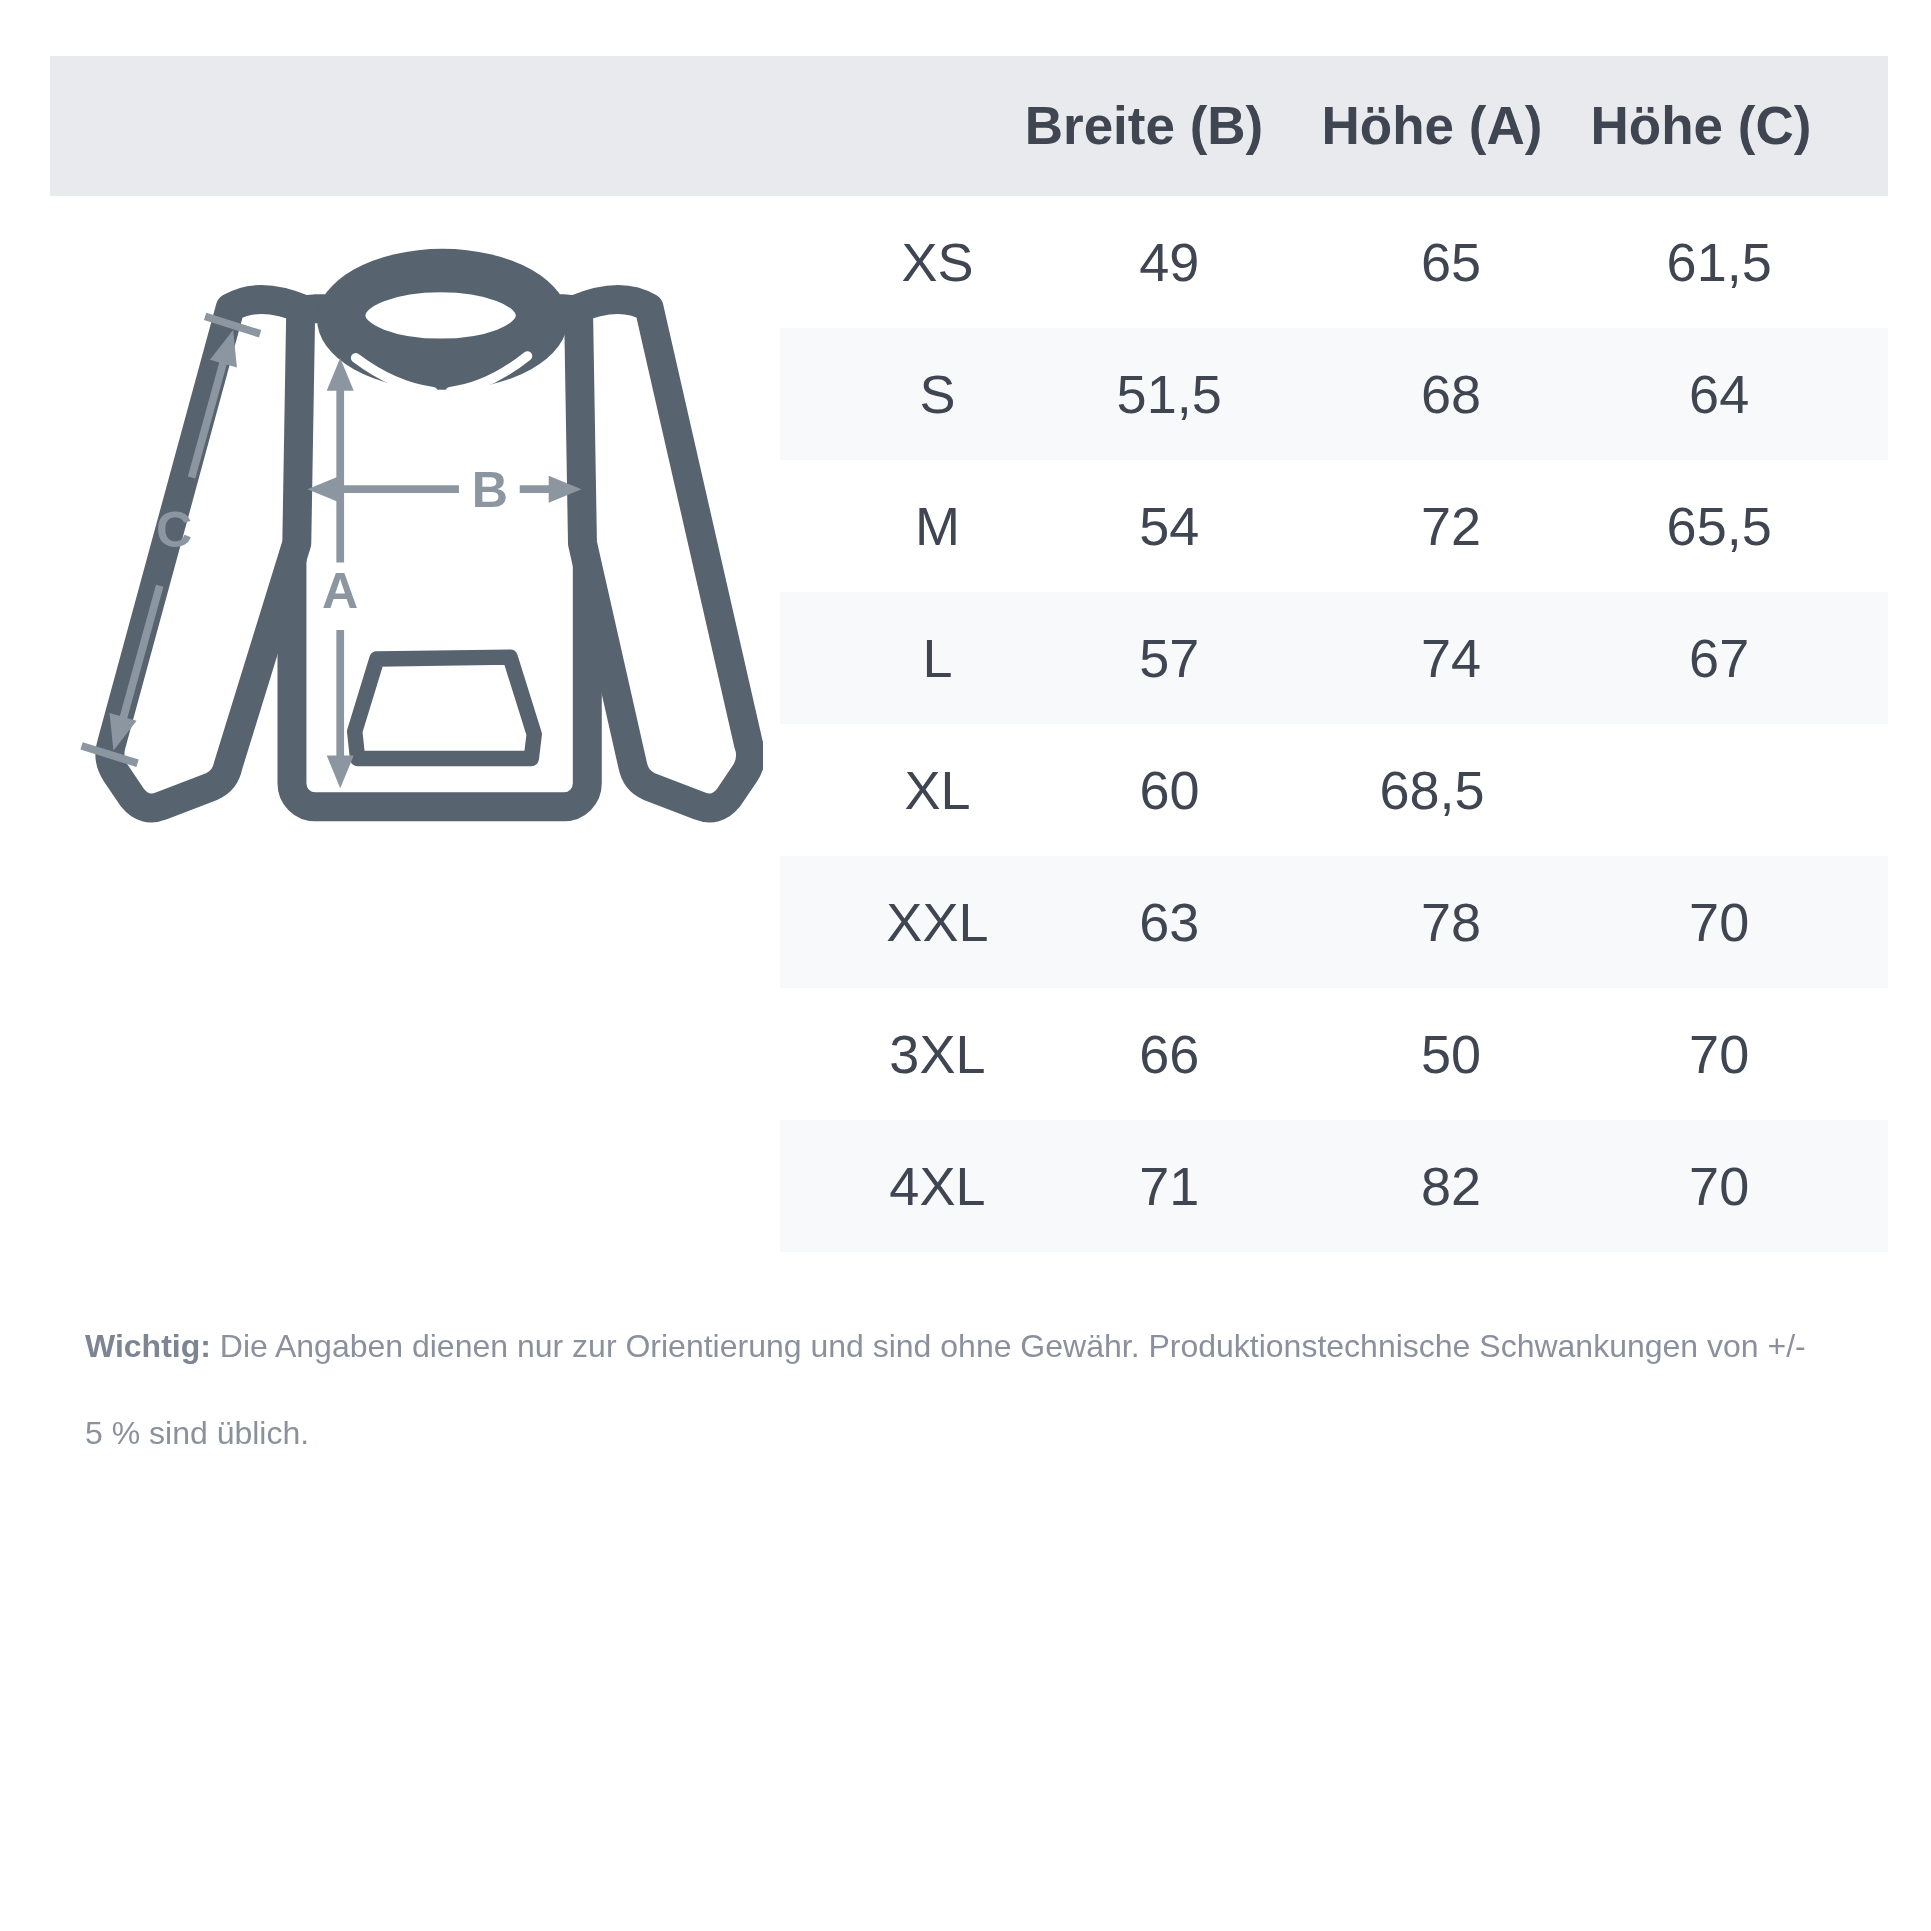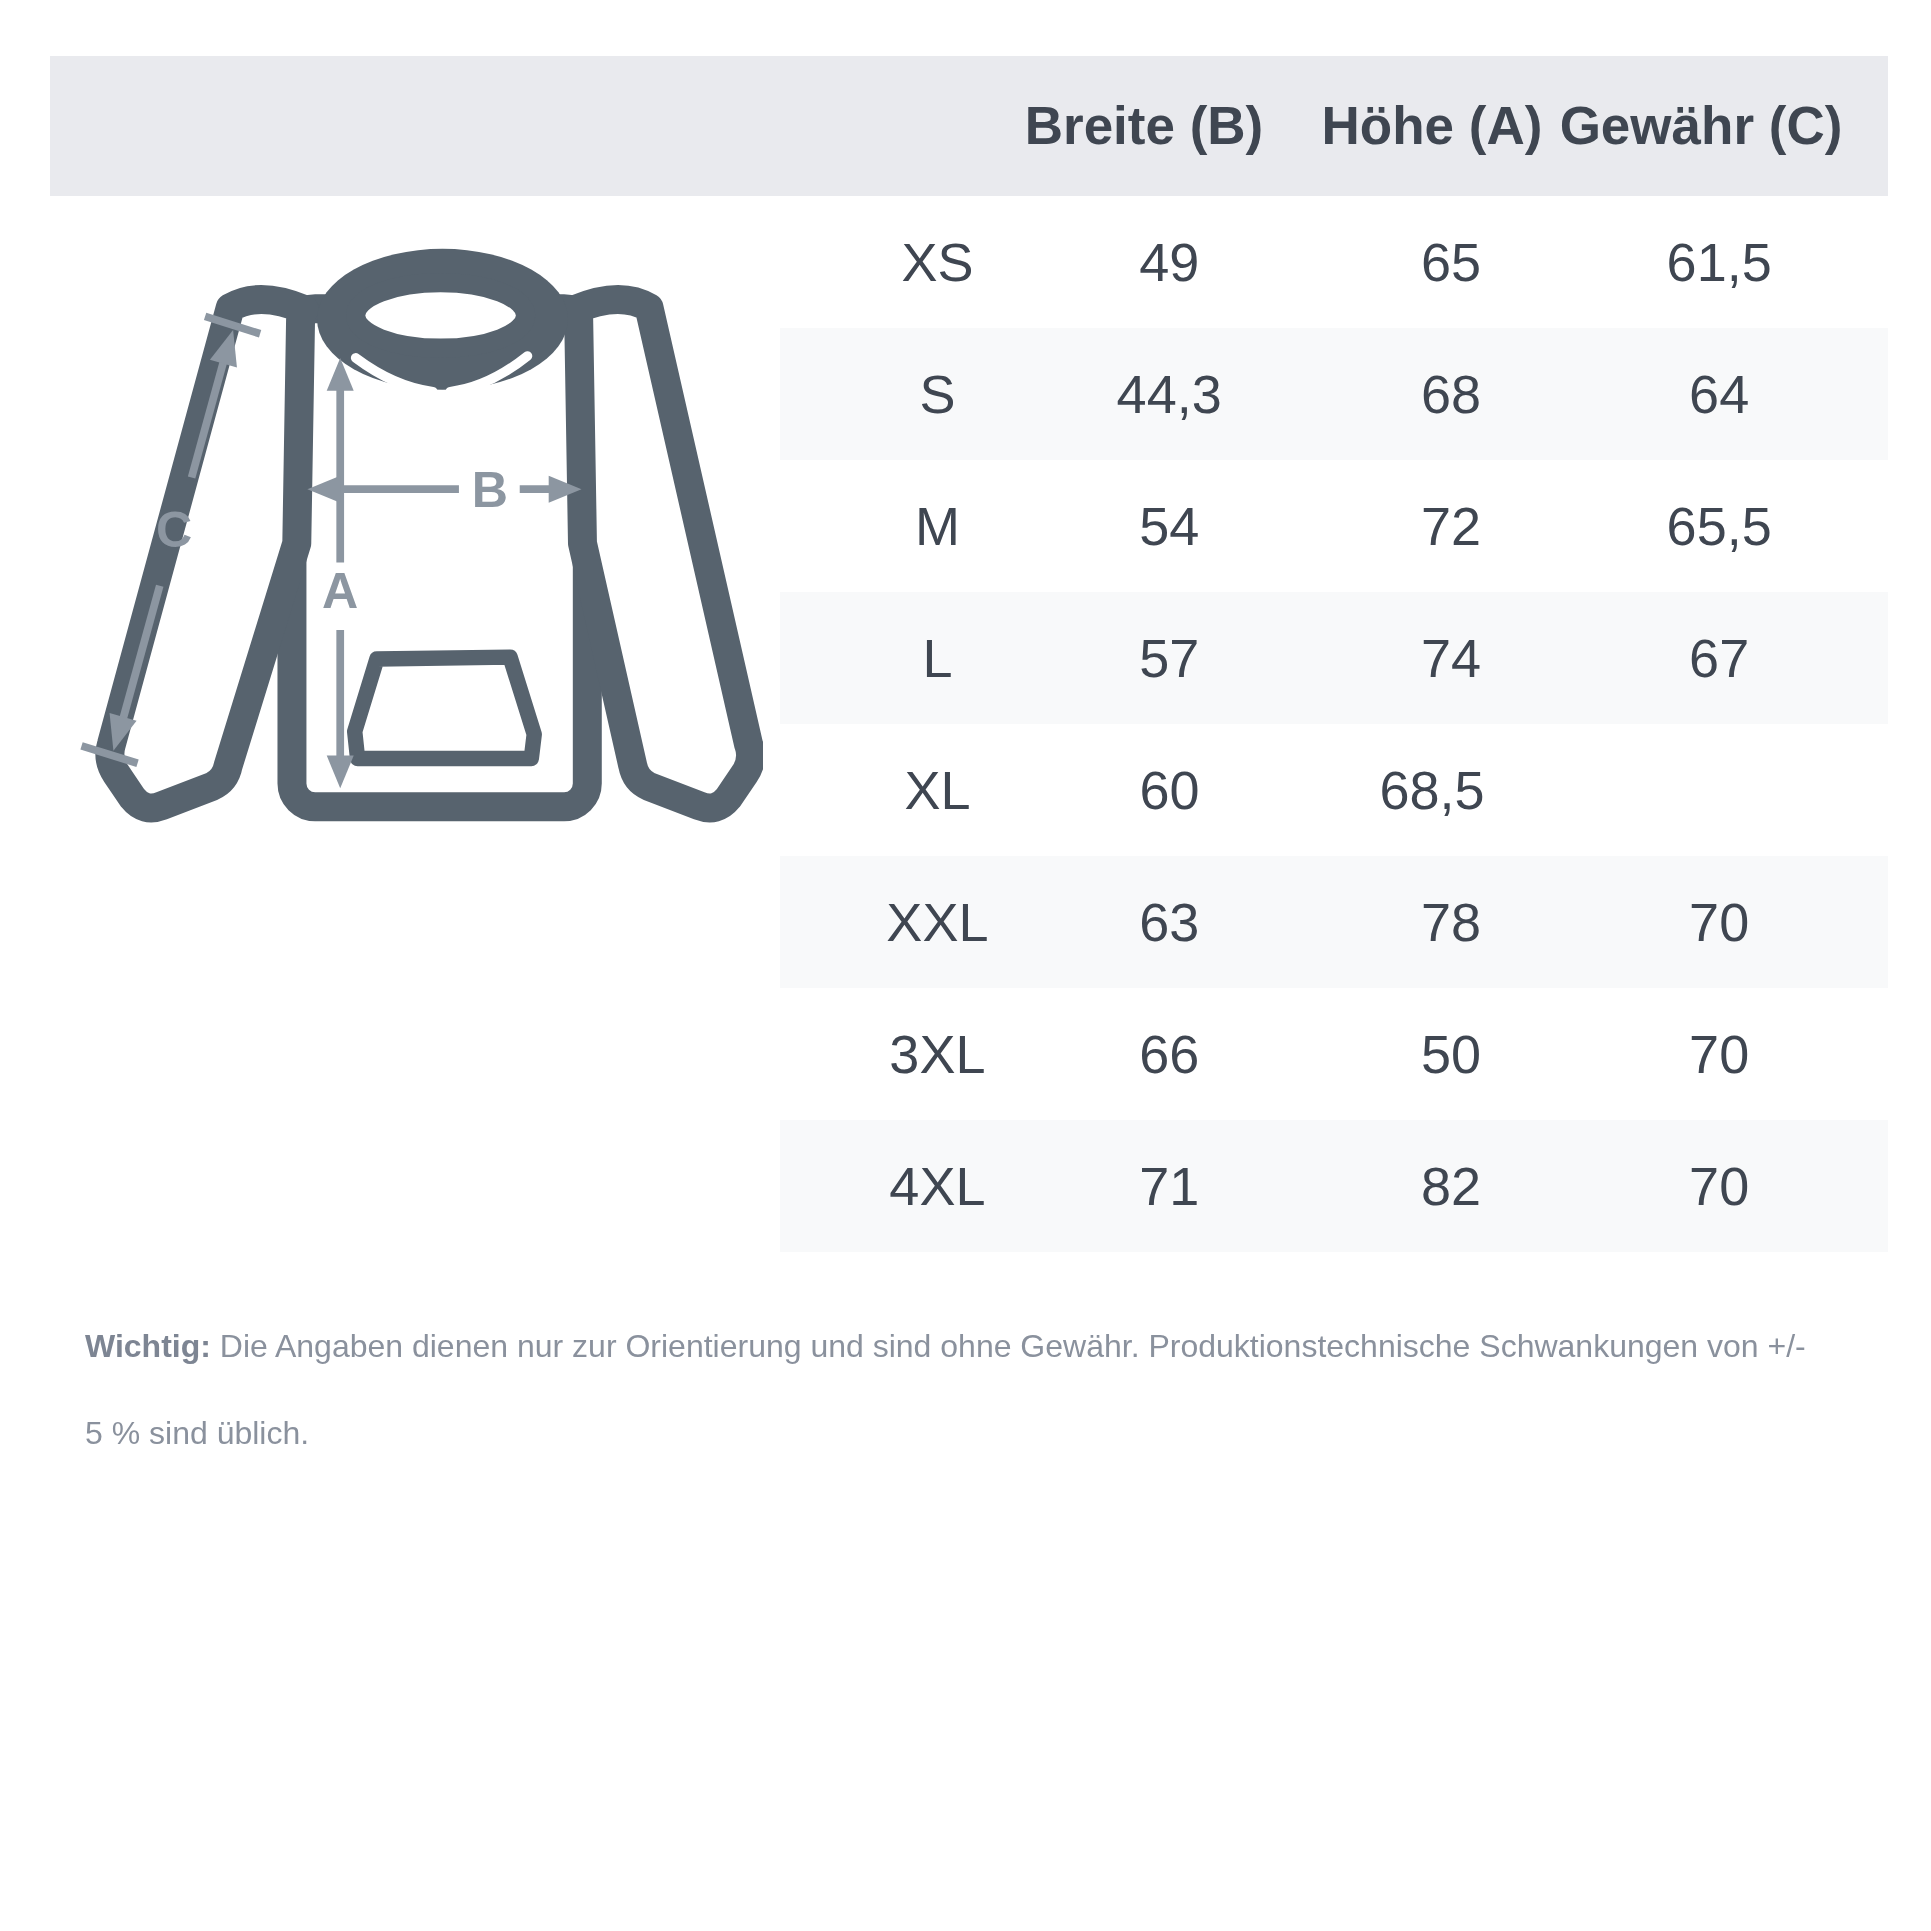--- a/index.html
+++ b/index.html
@@ -41,21 +41,21 @@
     font-size:32px;line-height:87px;color:#8A919D;
   }
   .footer b{color:#7D8593;}
 </style>
 </head>
 <body>
 
 <div class="header-bar">
   <div class="col-head b">Breite (B)</div>
   <div class="col-head h">Höhe (A)</div>
-  <div class="col-head a">Gewähr (C)</div>
+  <div class="col-head a">Höhe (C)</div>
 </div>
 
 <svg class="diagram" viewBox="0 0 720 660">
 
   <g stroke="#57636E" stroke-width="30" fill="#ffffff" stroke-linejoin="round" stroke-linecap="round">
     <rect x="232" y="95" width="306" height="516" rx="24"></rect>
     <path d="M 245 96 Q 198 76 168 94 L 45 546 Q 40 562 50 577 L 67 602 Q 79 617 97 610 L 149 590 Q 163 584 166 568 L 237 338 L 241 101 Z"></path>
     <path d="M 525 96 Q 572 76 602 94 L 705 546 Q 711 562 701 577 L 684 602 Q 672 617 654 610 L 602 590 Q 588 584 585 568 L 533 338 L 529 101 Z"></path>
   </g>
   <g>
@@ -93,21 +93,21 @@
 
 <div class="size-table">
     <div class="row">
     <span class="cell c-size">XS</span>
     <span class="cell c-b">49</span>
     <span class="cell c-h">65</span>
     <span class="cell c-a">61,5</span>
   </div>
     <div class="row alt">
     <span class="cell c-size">S</span>
-    <span class="cell c-b">44,3</span>
+    <span class="cell c-b">51,5</span>
     <span class="cell c-h">68</span>
     <span class="cell c-a">64</span>
   </div>
     <div class="row">
     <span class="cell c-size">M</span>
     <span class="cell c-b">54</span>
     <span class="cell c-h">72</span>
     <span class="cell c-a">65,5</span>
   </div>
     <div class="row alt">

